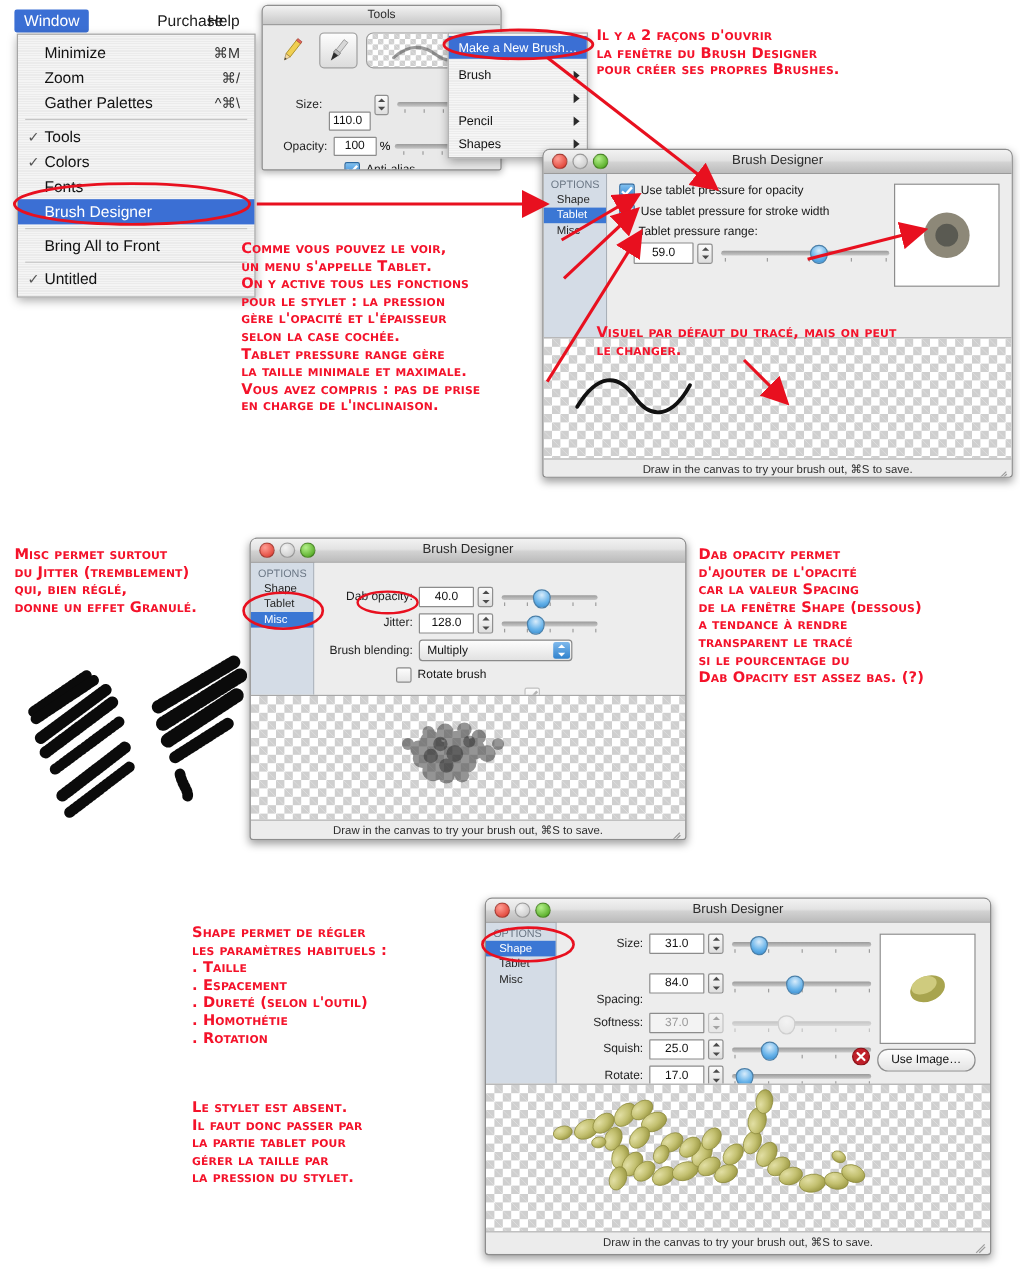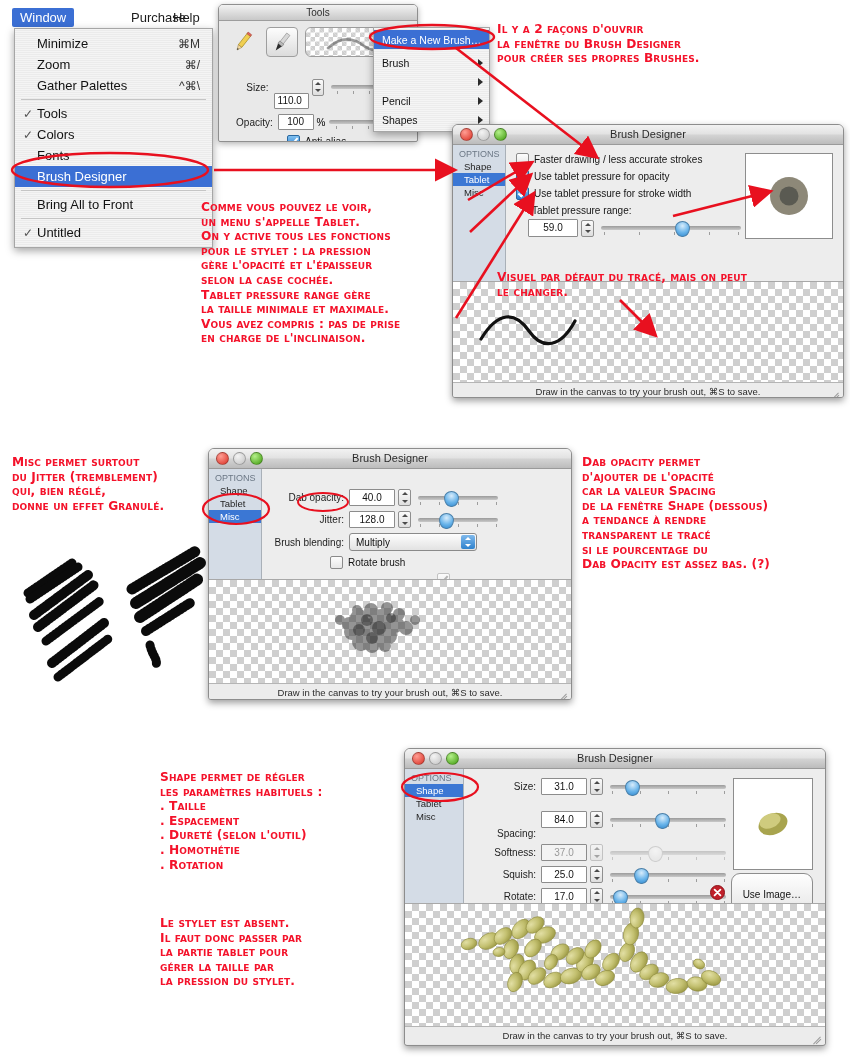--- a/index.html
+++ b/index.html
@@ -360,24 +360,20 @@
     <div class="title">Brush Designer</div>
   </div>
   <div class="winbody" style="height:136px;">
     <div class="options">
       <div class="opt-head">OPTIONS</div>
       <div class="opt">Shape</div>
       <div class="opt sel">Tablet</div>
       <div class="opt">Misc</div>
     </div>
     <div class="panel" style="padding:8px 10px;">
-      <div class="chk">
-        <span class="box"></span>
-        <span>Faster drawing / less accurate strokes</span>
-      </div>
       <div class="chk">
         <span class="box on"></span>
         <span>Use tablet pressure for opacity</span>
       </div>
       <div class="chk">
         <span class="box on"></span>
         <span>Use tablet pressure for stroke width</span>
       </div>
       <div style="font-size:10px;color:#151515;margin:5px 0 3px 16px;">Tablet pressure range:</div>
       <div class="row" style="margin-left:6px;">
@@ -662,21 +658,21 @@
           <ellipse cx="36" cy="42" rx="11" ry="7" transform="rotate(-22 36 42)" fill="#cfcb7e"></ellipse>
         </svg>
       </div>
       <div style="position:absolute;right:12px;top:104px;display:flex;align-items:center;gap:6px;">
         <span>
           <svg width="15" height="15" viewBox="0 0 15 15">
             <circle cx="7.5" cy="7.5" r="7" fill="#c0202a" stroke="#8d1219"></circle>
             <path d="M4.6 4.6 L10.4 10.4 M10.4 4.6 L4.6 10.4" stroke="#fff" stroke-width="1.8" stroke-linecap="round"></path>
           </svg>
         </span>
-        <span style="height:17px;padding:12px 11px;border:1px solid #8d8d8d;border-radius:9px;background:linear-gradient(to bottom,#fefefe,#e4e4e4);font-size:10px;line-height:17px;color:#111;">Use Image…</span>
+        <span style="height:17px;padding:0 11px;border:1px solid #8d8d8d;border-radius:9px;background:linear-gradient(to bottom,#fefefe,#e4e4e4);font-size:10px;line-height:17px;color:#111;">Use Image…</span>
       </div>
     </div>
   </div>
   <div class="checker" style="height:122px;">
     <svg width="418" height="122" viewBox="0 0 418 122" style="position:absolute;left:0;top:0;">
       <defs>
         <radialGradient id="og" cx="36%" cy="30%" r="75%">
           <stop offset="0%" stop-color="#e2dfa4"></stop>
           <stop offset="55%" stop-color="#c3c070"></stop>
           <stop offset="100%" stop-color="#9b9843"></stop>

